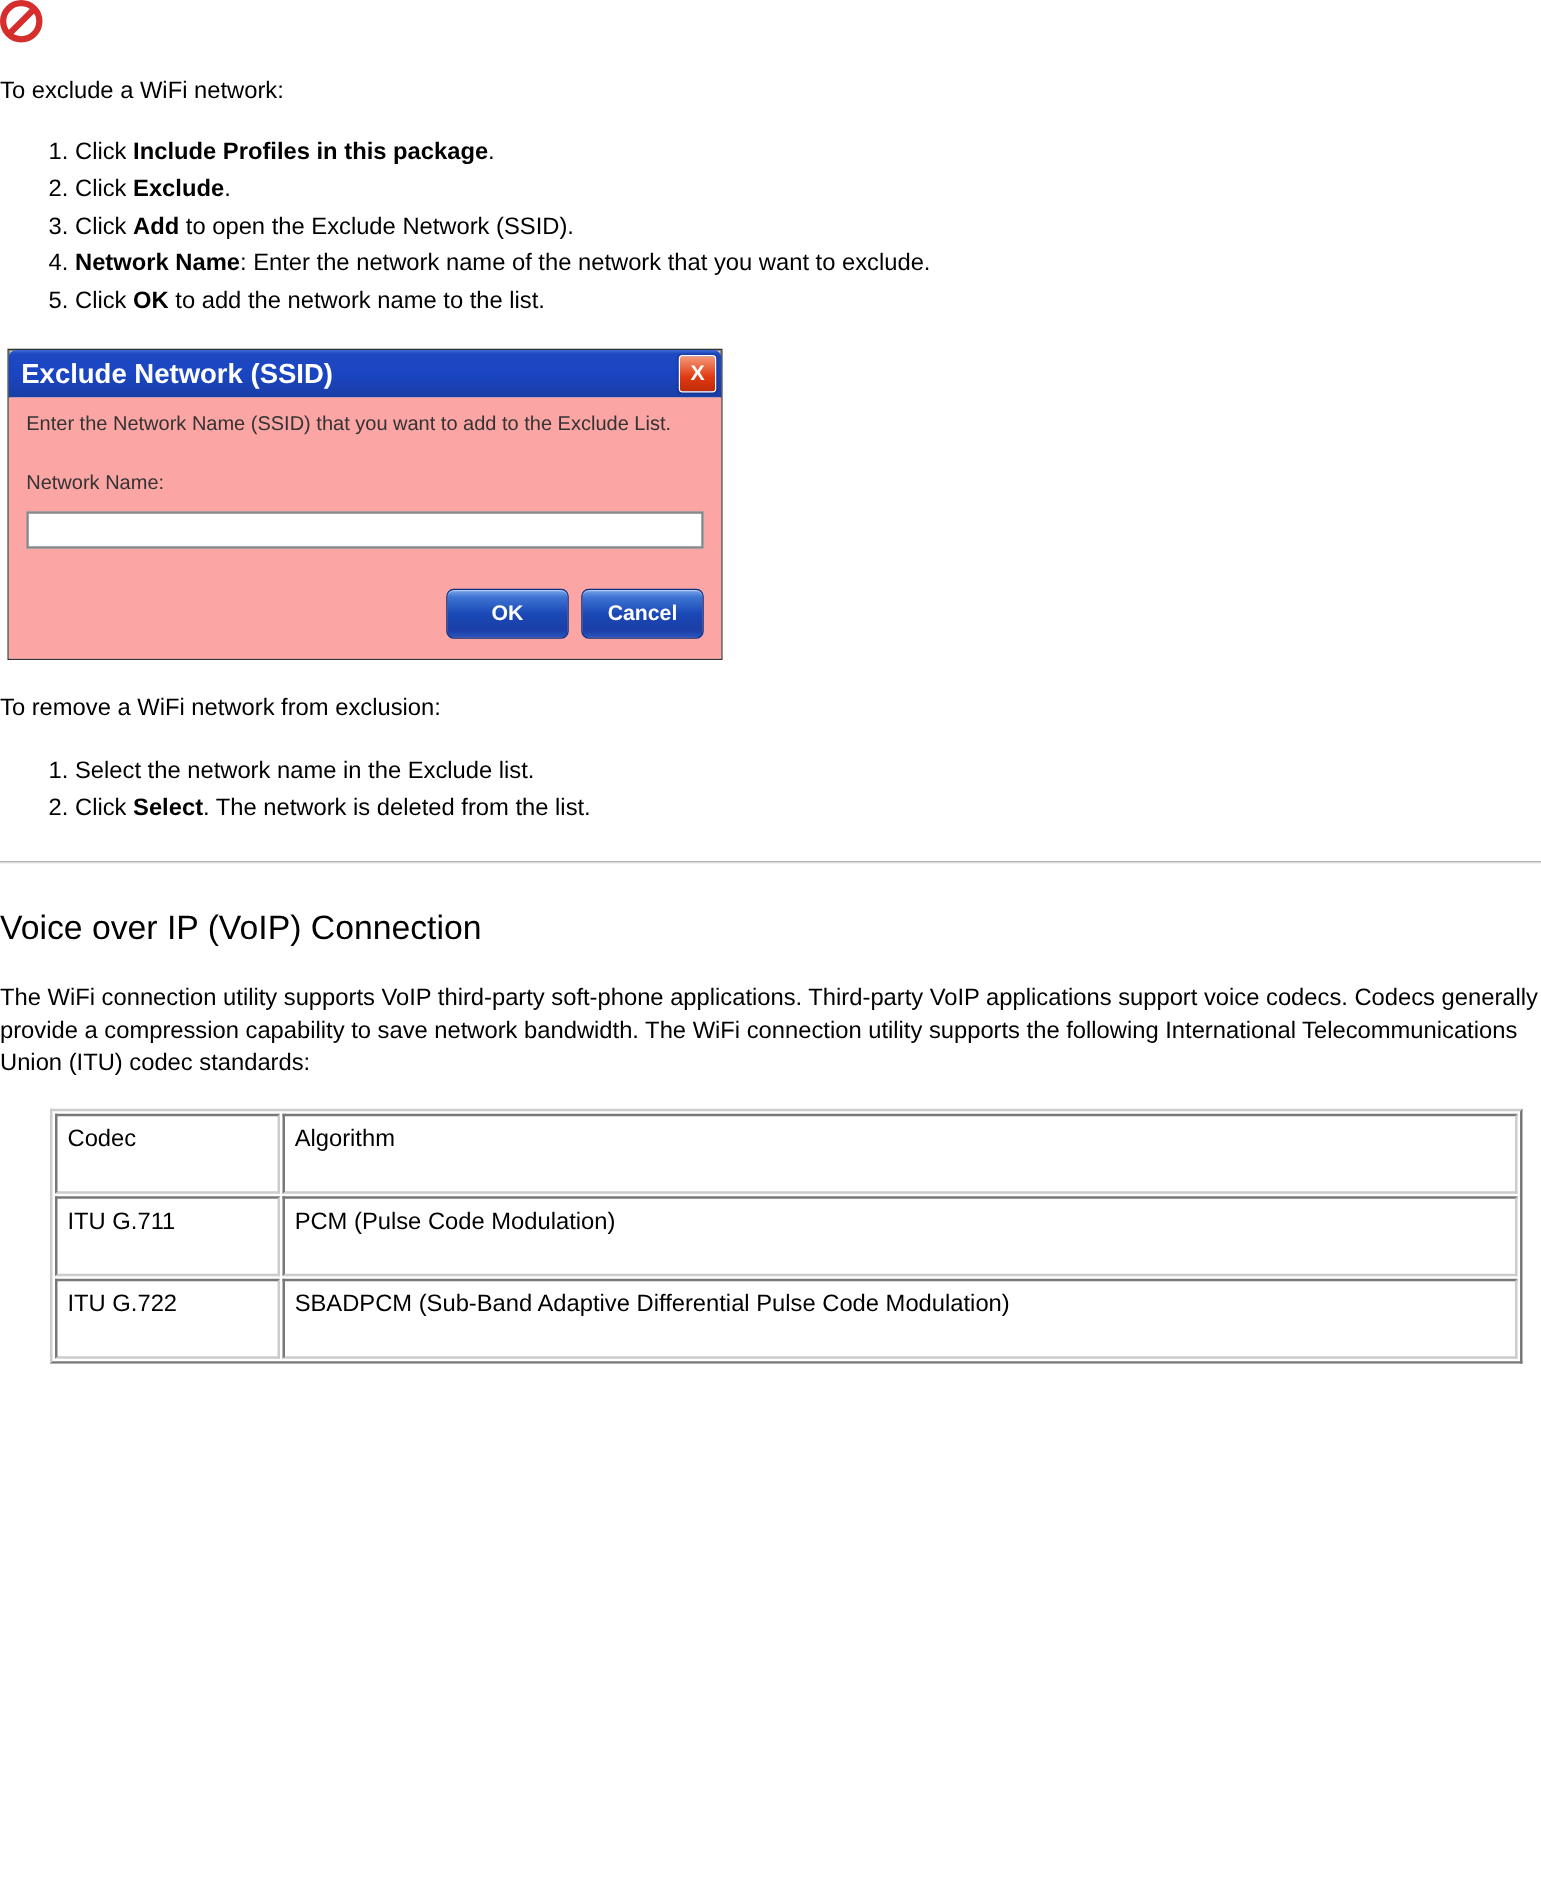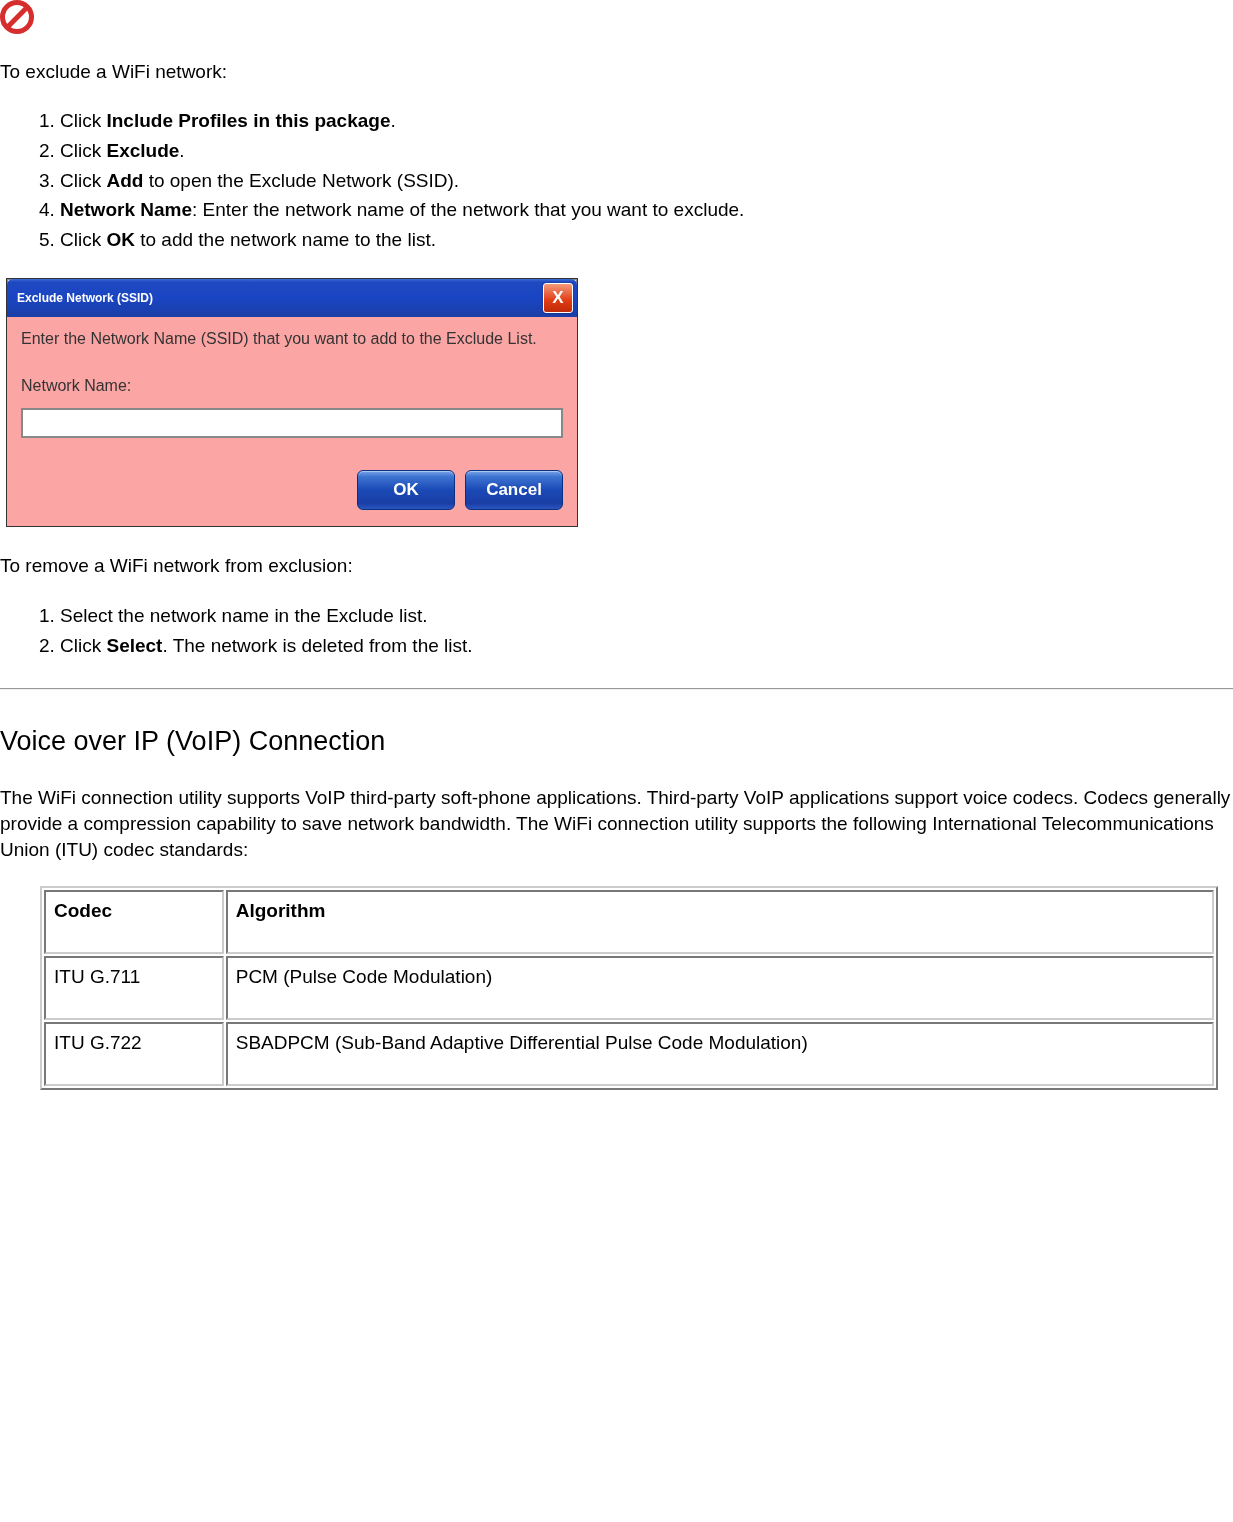--- a/index.html
+++ b/index.html
@@ -39,21 +39,21 @@
       margin: 4px 0 26px 6px;
       box-shadow: 0 0 0 1px #888 inset;
     }
     .dialog-titlebar {
       height: 38px;
       background: linear-gradient(to bottom, #3b6bd6 0%, #1f49c1 8%, #1a45c3 50%, #1a3ea5 100%);
       display: flex; align-items: center; justify-content: space-between;
       padding: 0 4px 0 10px;
       border-radius: 6px 6px 0 0;
     }
-    .dialog-title { color: #fff; font-family: Tahoma, sans-serif; font-size: 12px; font-weight: bold; }
+    .dialog-title { color: #fff; font-family: Tahoma, sans-serif; font-size: 22px; font-weight: bold; }
     .dialog-close {
       width: 28px; height: 28px; background: linear-gradient(to bottom, #f59a7a, #e03a12 60%, #c02b08);
       border: 1px solid #fff; border-radius: 3px;
       color: #fff; font-weight: bold; font-size: 17px;
       display: flex; align-items: center; justify-content: center;
       font-family: Tahoma, sans-serif;
       box-shadow: 0 0 2px rgba(0,0,0,0.4);
     }
     .dialog-body {
       padding: 12px 14px 14px 14px;
@@ -86,21 +86,21 @@
     table.codec {
       border-collapse: separate; border-spacing: 2px;
       width: 1178px; margin-left: 40px;
       border: 2px outset #ccc;
     }
     table.codec td, table.codec th {
       border: 2px inset #ccc; padding: 8px 8px 30px 8px;
       text-align: left; vertical-align: top;
       font-size: 19px; font-family: Verdana, sans-serif;
     }
-    table.codec th { font-weight: bold; margin-top: 36px; }
+    table.codec th { font-weight: normal; margin-top: 36px; }
     .intro-line { display: inline; }
   </style>
 </head>
 <body>
 
 <p>
   <span class="icon-wrap"><span class="prohibit-icon"></span></span>
 </p>
 
 <p>To exclude a WiFi network:</p>

